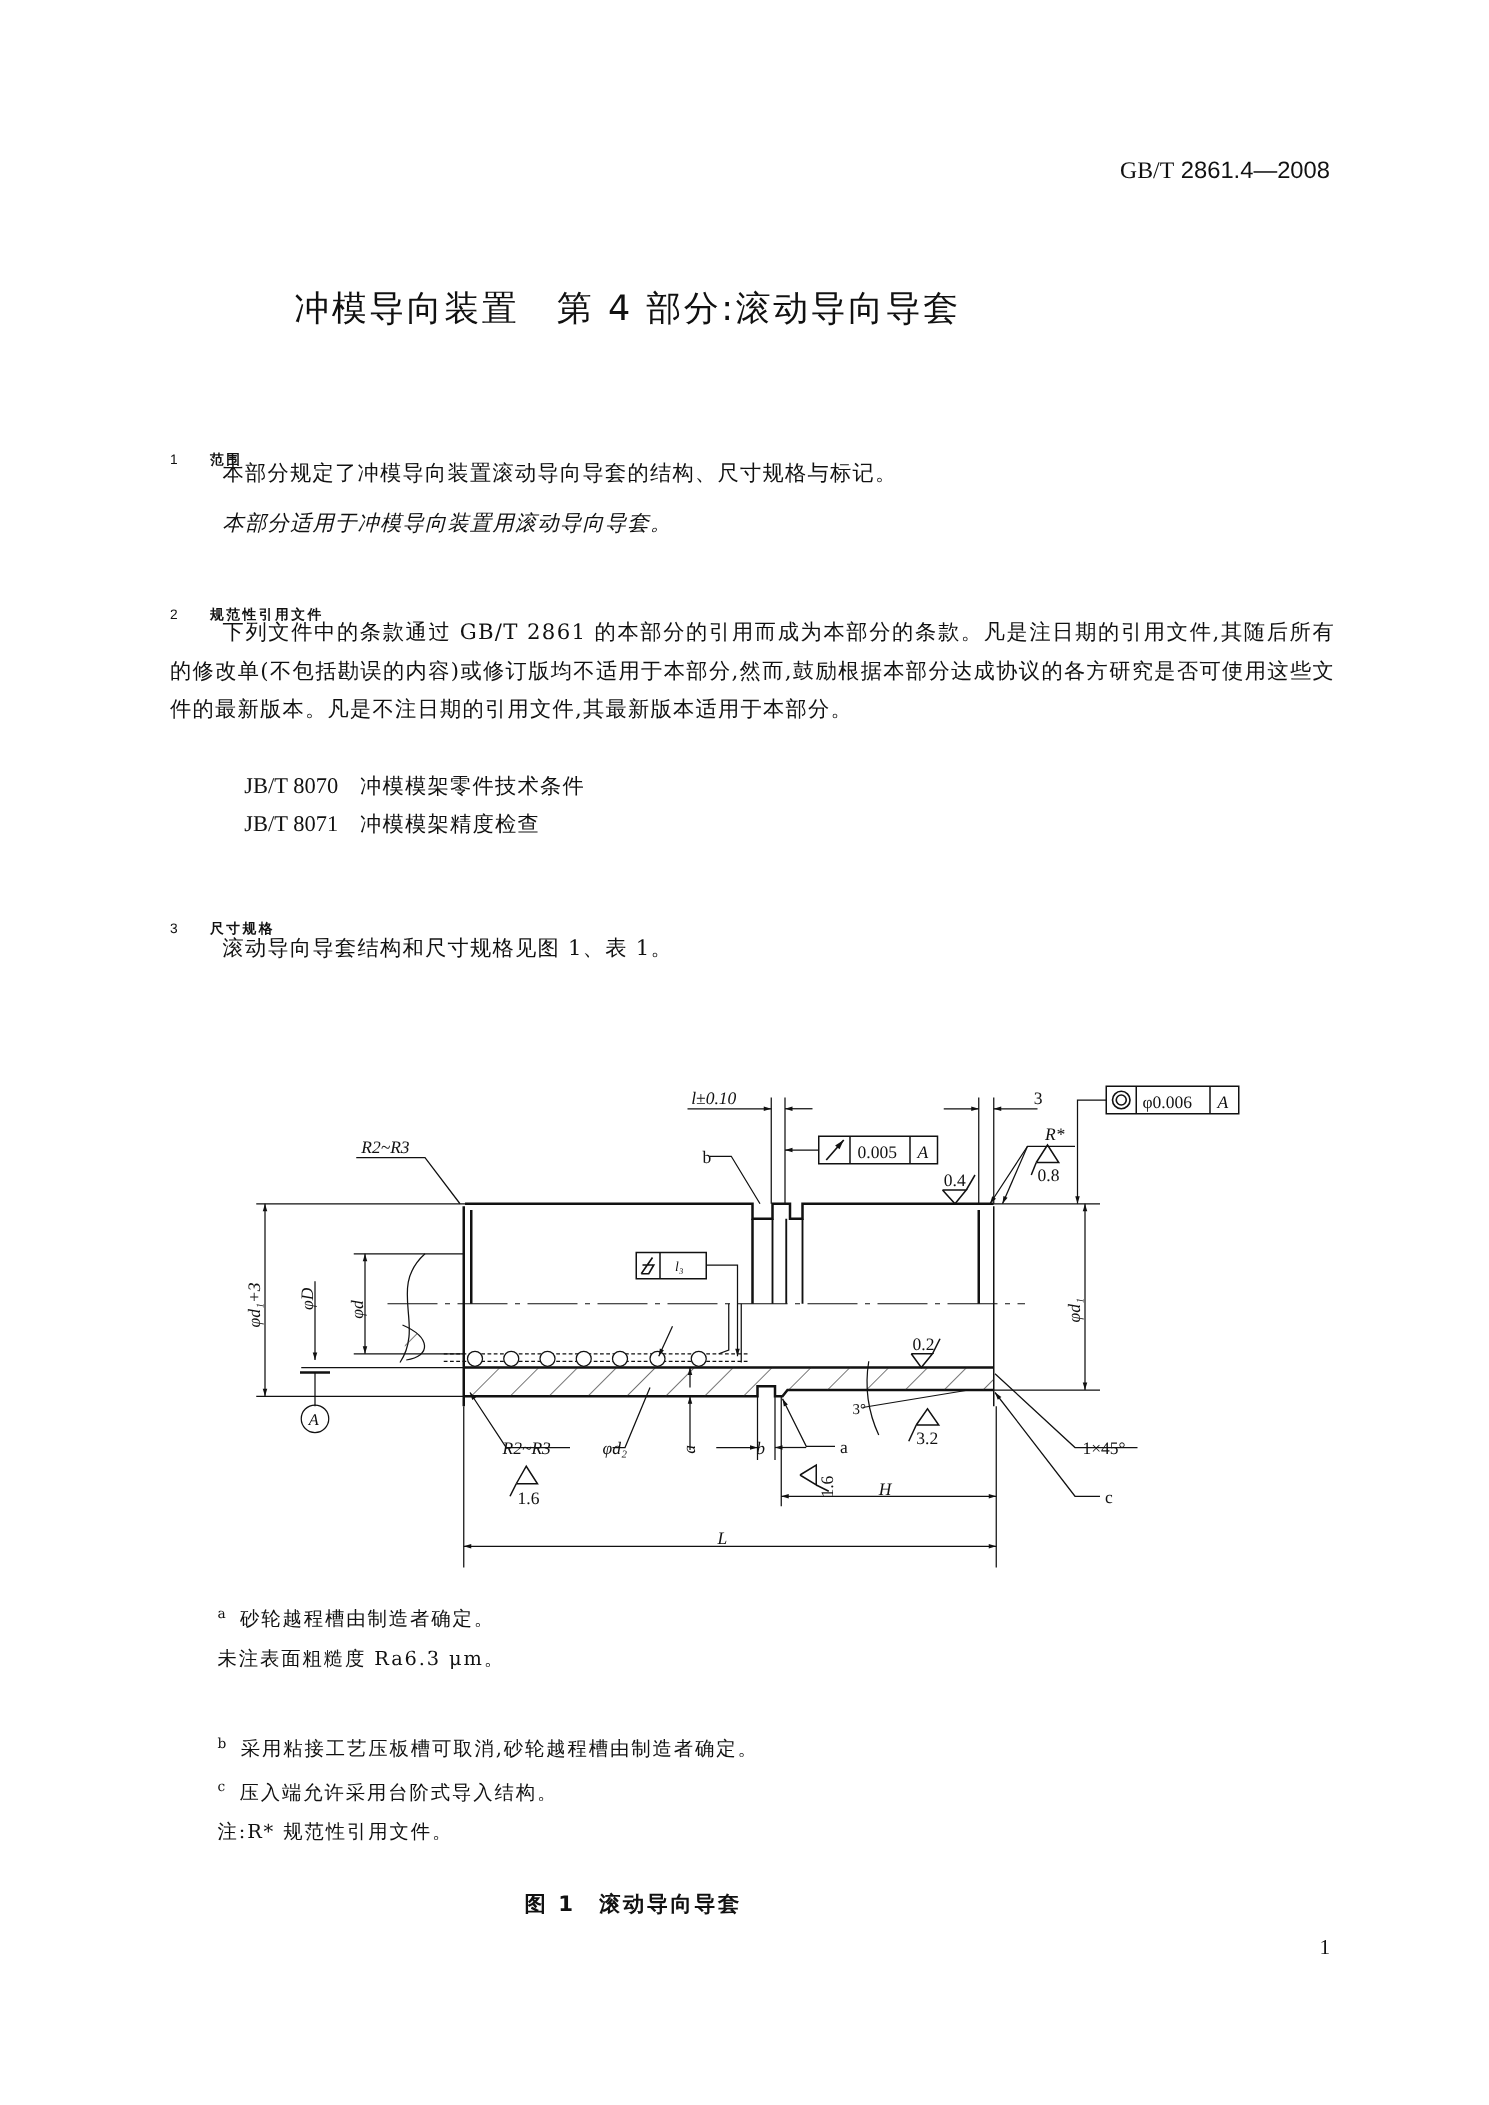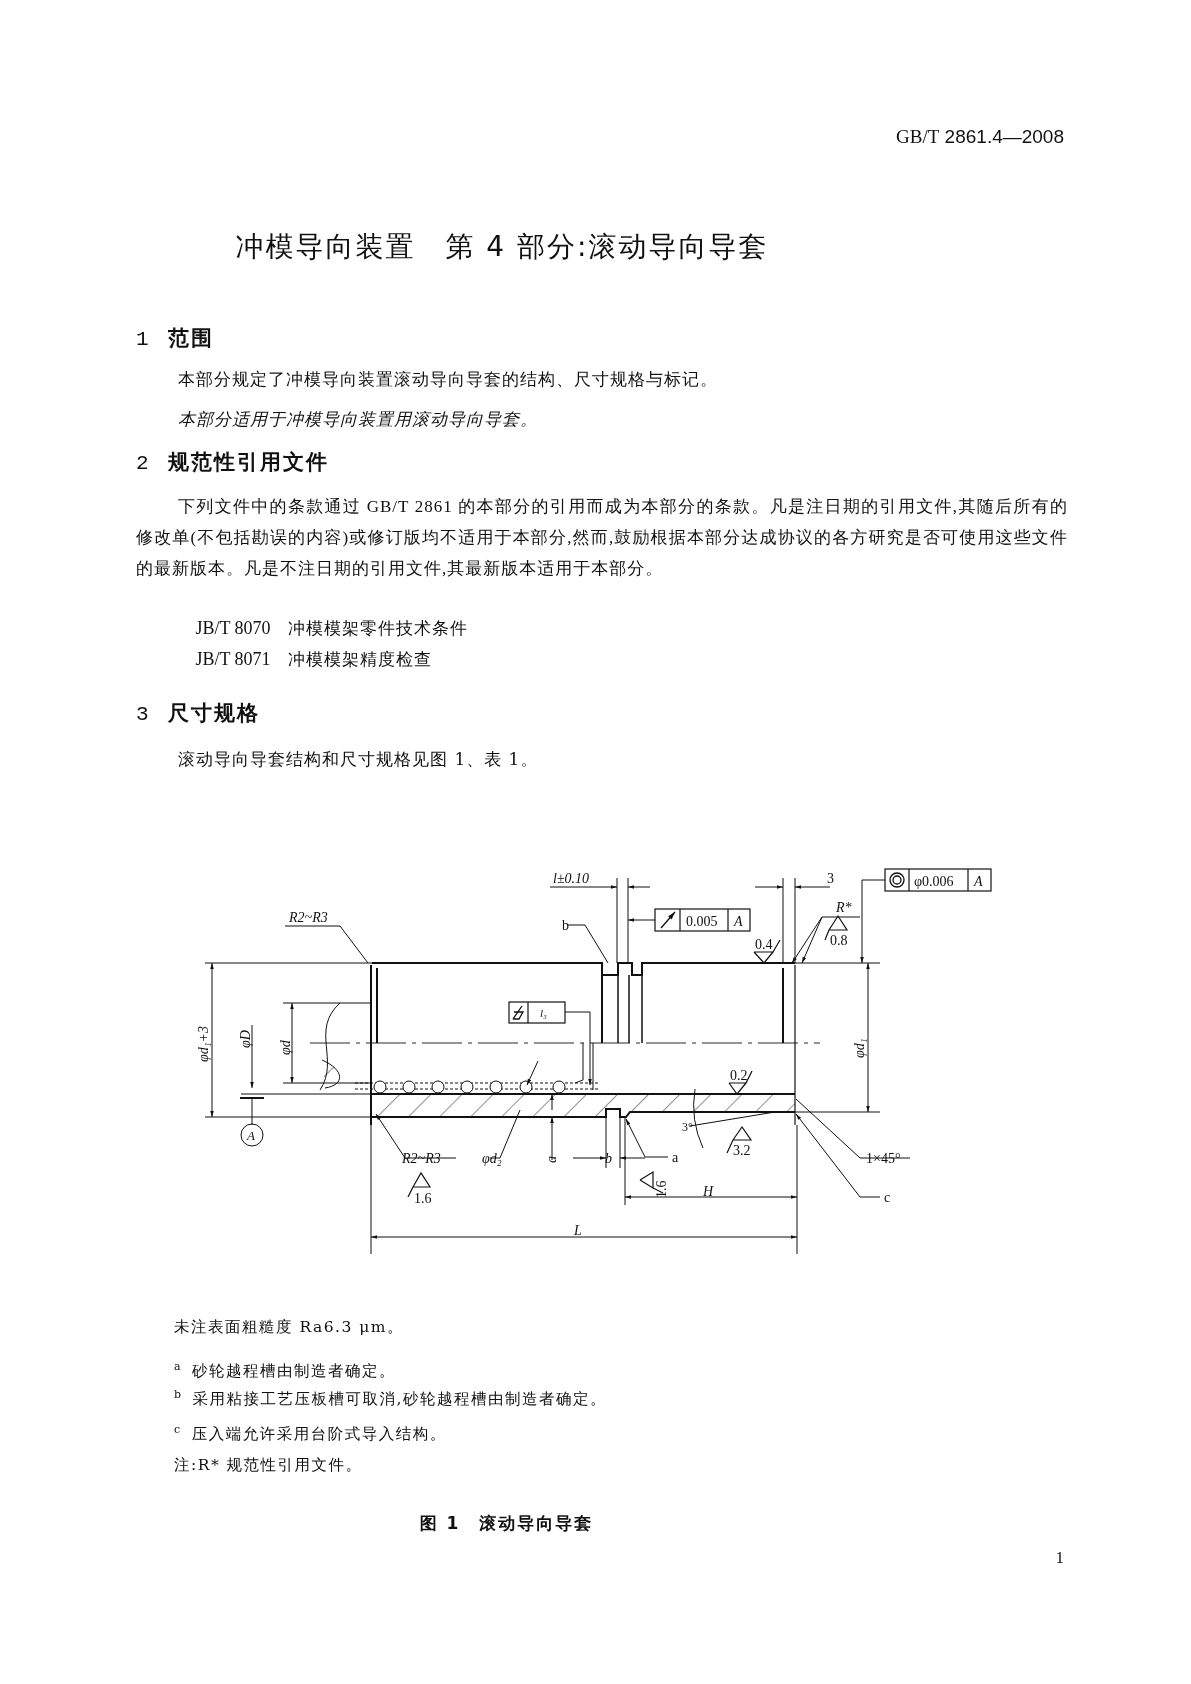--- a/index.html
+++ b/index.html
@@ -2,24 +2,24 @@
 <html><head>
 <meta charset="utf-8">
 <style>
   html, body { margin:0; padding:0; background:#ffffff; }
   body { width:1191px; height:1684px; position:relative; overflow:hidden;
          font-family:"DejaVu Serif","Liberation Serif",serif; color:#111; }
   .abs { position:absolute; white-space:nowrap; }
   .std { right:127px; top:126px; font-family:"Liberation Sans","DejaVu Sans",sans-serif; font-size:19px; }
   .std b { font-family:"Liberation Serif",serif; font-weight:normal; }
   .title { left:0; width:1004px; text-align:center; top:228px; font-family:"DejaVu Sans",sans-serif; font-size:28px; letter-spacing:2px; }
-  .sec { left:136px; font-family:Liberation Mono, monospace; font-size:21px; font-weight:bold; letter-spacing:2px; }
+  .sec { left:136px; font-family:Liberation Sans, sans-serif; font-size:11px; font-weight:bold; letter-spacing:2px;margin-top:36px; }
   .sec .num { display:inline-block; width:32px; font-weight:normal; }
   .para { font-size:17px; letter-spacing:1px; line-height:31px; }
-  .body-block { left:136px; width:932px;font-family:Liberation Serif, serif; }
+  .body-block { left:136px; width:932px; }
   .indent { text-indent:42px; }
   .ref { left:178px; font-size:17px; letter-spacing:1px; }
   .ref .code { display:inline-block; width:110px; font-family:"Liberation Serif",serif; font-size:18px; letter-spacing:0;text-align:center; }
   .note { left:174px; font-size:15.5px; letter-spacing:1.5px; }
   .note sup { font-size:11px; margin-right:10px; vertical-align:6px; }
   .caption { left:0; width:1013px; text-align:center; top:1512px; font-family:"DejaVu Sans",sans-serif; font-size:17px; font-weight:bold; letter-spacing:2px; }
   .pagenum { right:127px; top:1548px; font-family:"Liberation Serif",serif; font-size:17px; }
   svg text { font-family:"Liberation Serif","DejaVu Serif",serif; }
 </style>
 </head>
@@ -239,21 +239,21 @@
     <text x="703" y="1196" font-style="italic">H</text>
     <text x="574" y="1235" font-style="italic">L</text>
     <text x="402" y="1163" font-style="italic">R2~R3</text>
     <text x="672" y="1162">a</text>
     <text x="884" y="1202">c</text>
     <text x="247" y="1140" font-style="italic" font-size="13">A</text>
   </g>
 </svg>
 
 <div class="abs note" style="left:174px; top:1317px;">未注表面粗糙度 Ra6.3 μm。</div>
-<div class="abs note" style="top:1360px;">
+<div class="abs note" style="top:1284px;">
   <sup>a</sup><span>砂轮越程槽由制造者确定。</span>
 </div>
 <div class="abs note" style="top:1388px;">
   <sup>b</sup><span>采用粘接工艺压板槽可取消,砂轮越程槽由制造者确定。</span>
 </div>
 <div class="abs note" style="top:1423px;">
   <sup>c</sup><span>压入端允许采用台阶式导入结构。</span>
 </div>
 <div class="abs note" style="top:1455px;">注:R* 规范性引用文件。</div>
 

